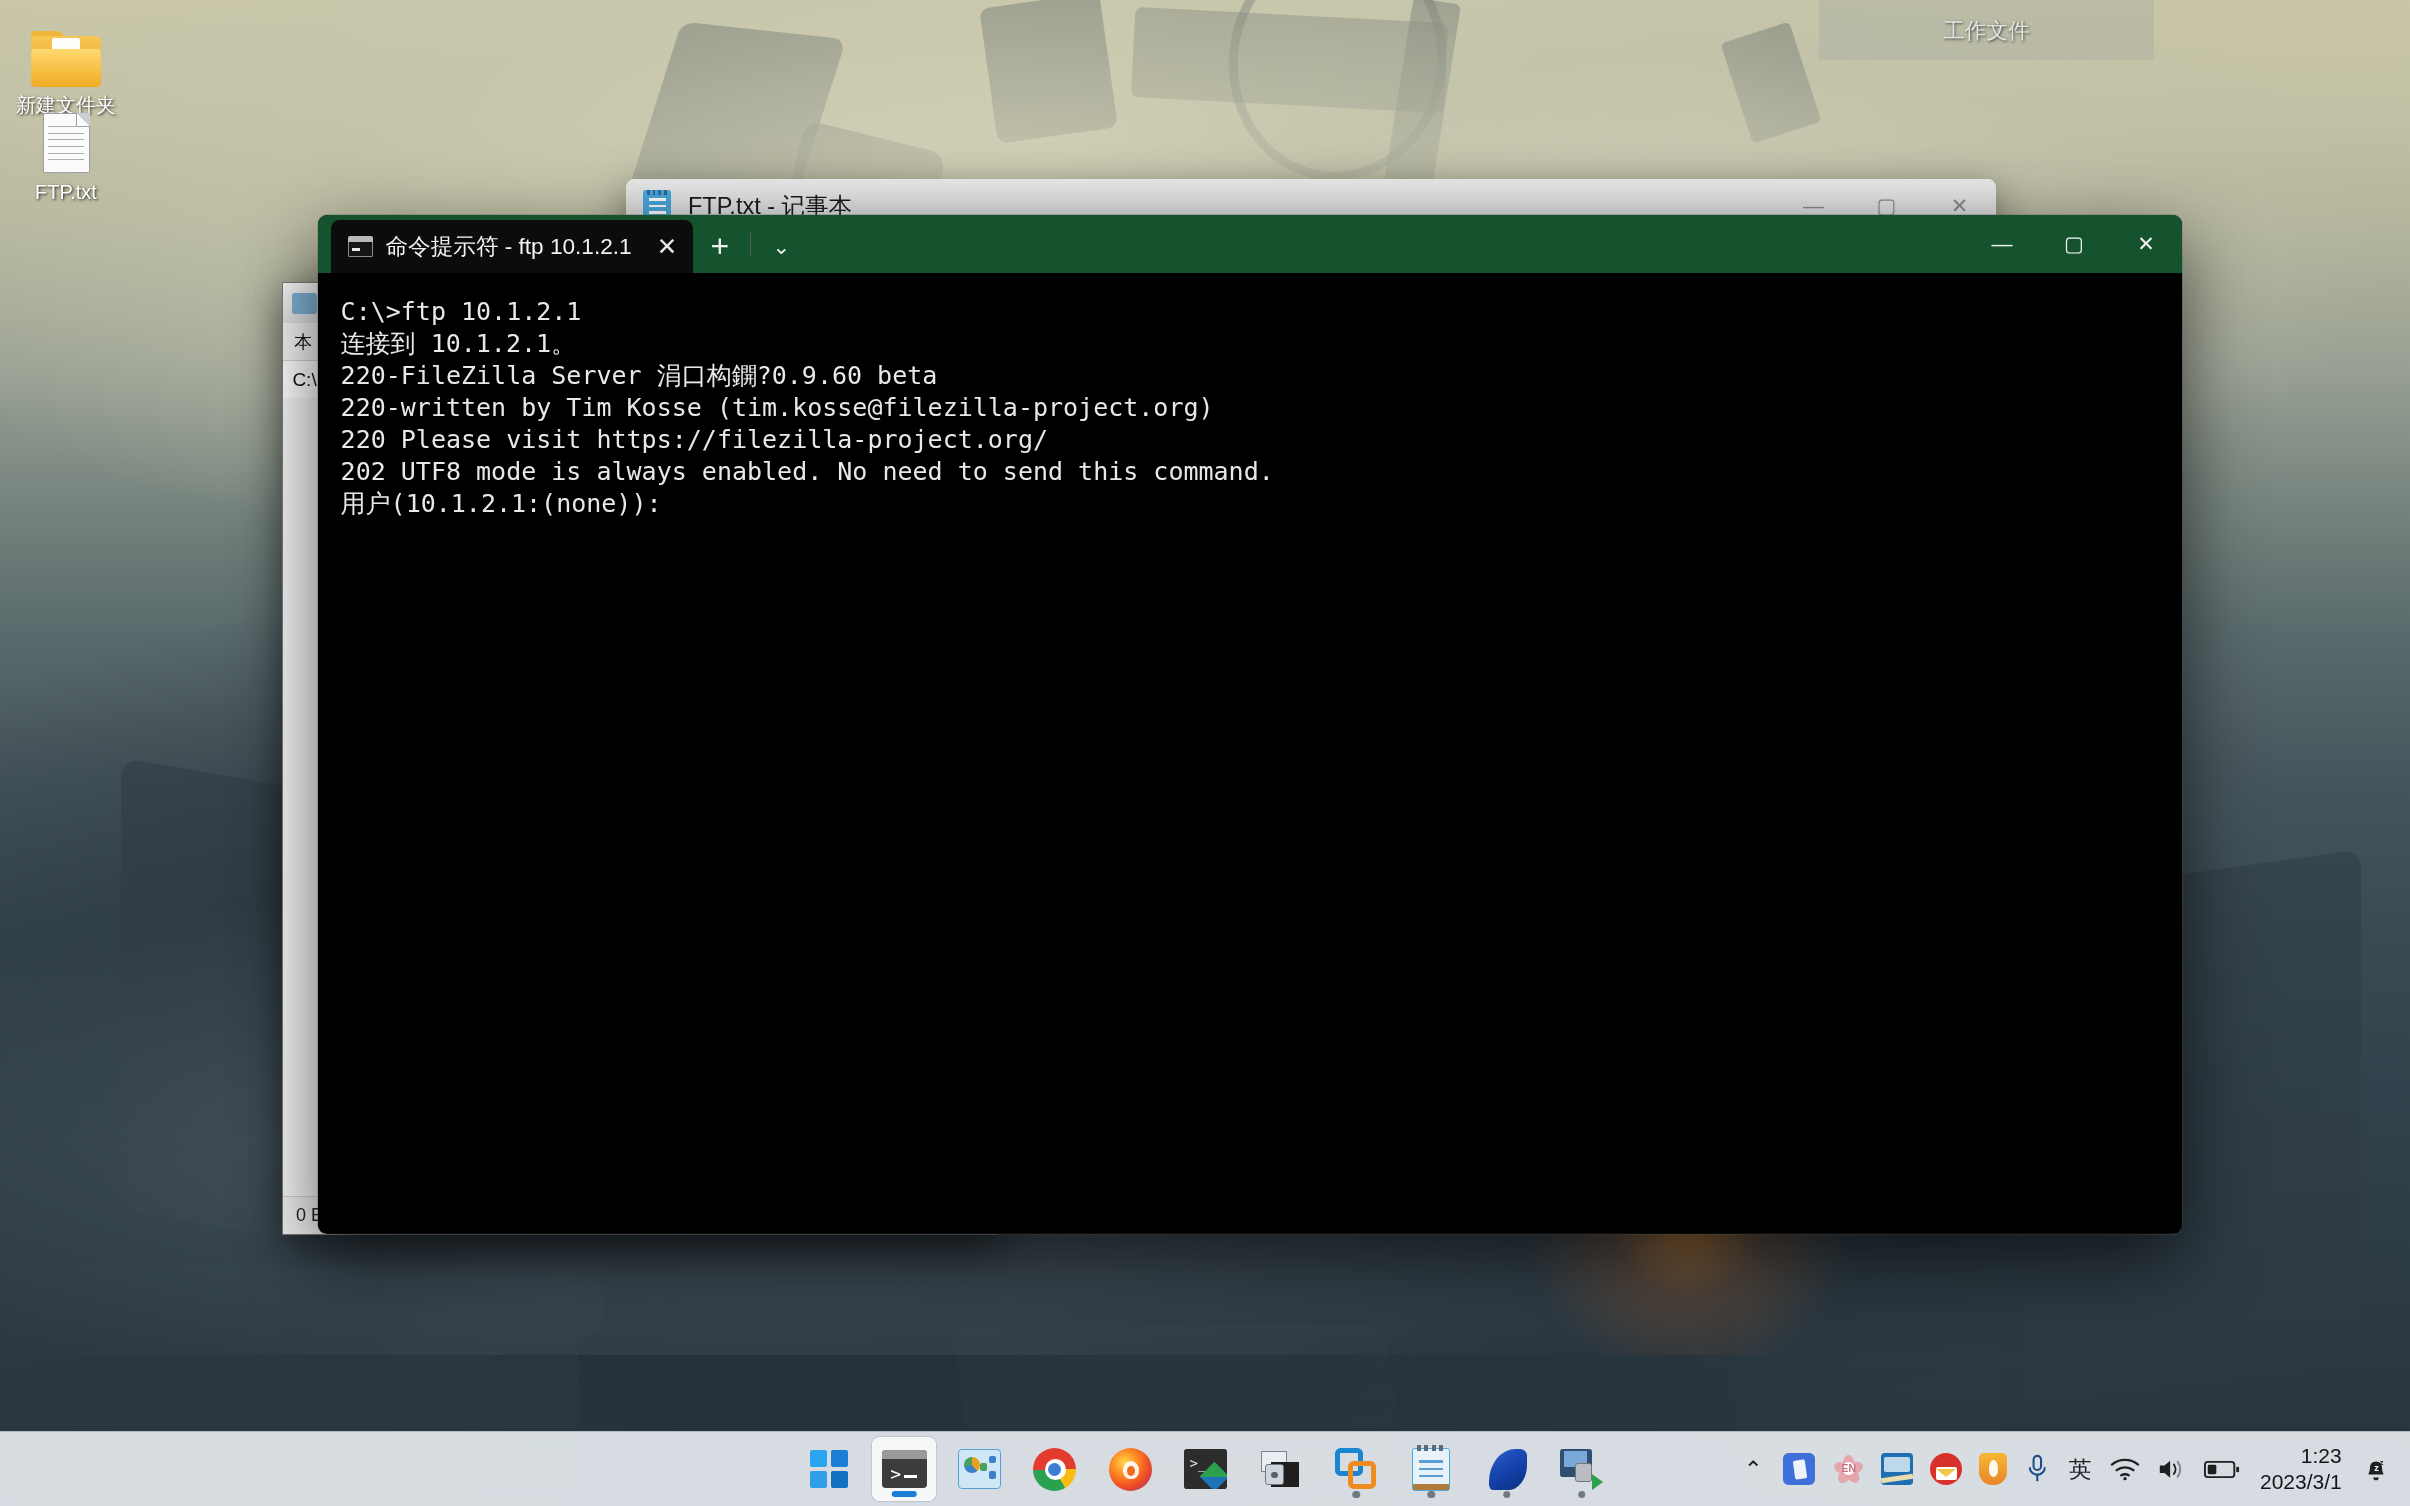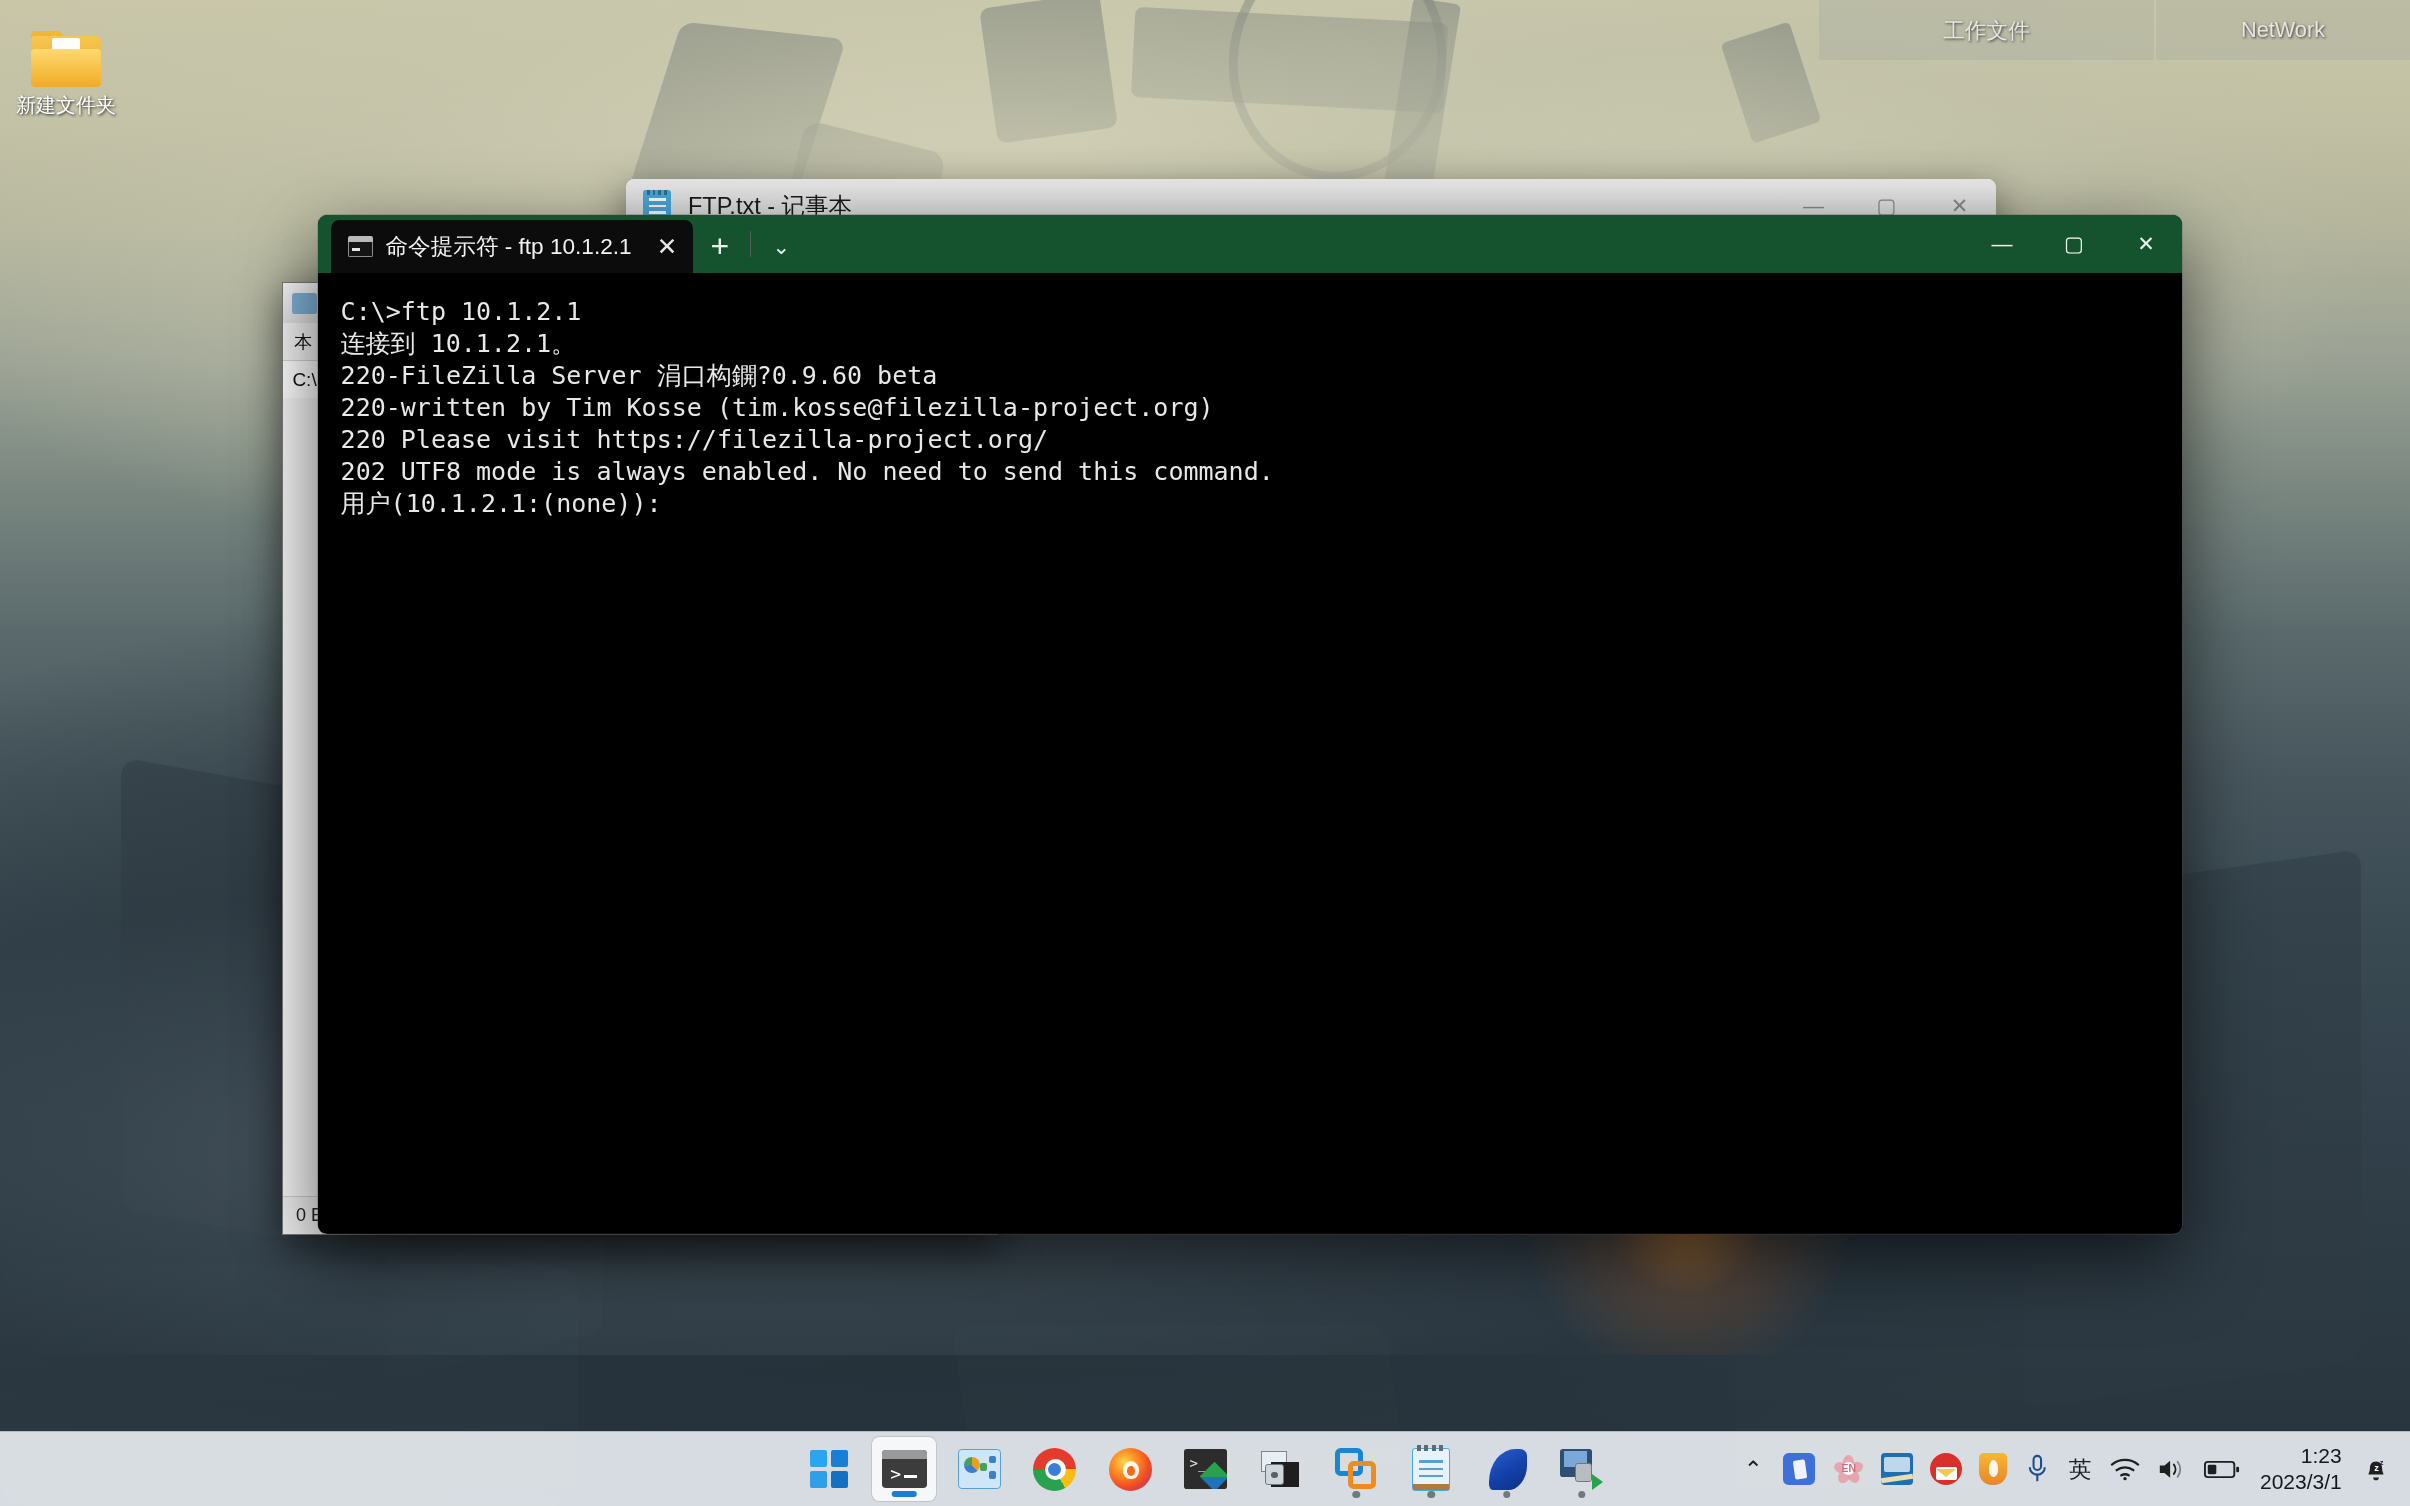--- a/index.html
+++ b/index.html
@@ -345,26 +345,38 @@
       <div class="folder-ico">
         <div class="tab"></div>
           <div class="back"></div>
         <div class="paper"></div>
           <div class="front"></div>
       </div>
     </div>
     <span class="desk-label">新建文件夹</span>
   </div>
 
+  <div class="desk-icon" style="left:0px; top:92px;">
+    <div class="glyph">
+      <div class="txt-ico">
+        <div class="sheet"></div>
+        <div class="ln" style="top:13px"></div>
+          <div class="ln" style="top:20px"></div>
+        <div class="ln" style="top:26px"></div>
+          <div class="ln" style="top:33px"></div>
+        <div class="ln" style="top:40px"></div>
+          <div class="ln" style="top:46px"></div>
+        <div class="fold"></div>
+      </div>
+    </div>
+    <span class="desk-label">FTP.txt</span>
+  </div>
 
   <div class="fence" id="fence-work">
     <span>工作文件</span>
-  </div>
-  <div class="fence" id="fence-net">
-    <span>NetWork</span>
   </div>
 </div>
 
 <div id="explorer">
   <div class="ex-title">
     <div style="width:24.5px;height:21px;background:#7fb4d8;border-radius:2.8px;"></div>
   </div>
   <div class="ex-toolbar">
     <span>本</span>
     <div style="width:28px;height:22.6px;border:1.9px solid #3b5fa8;position:relative">

